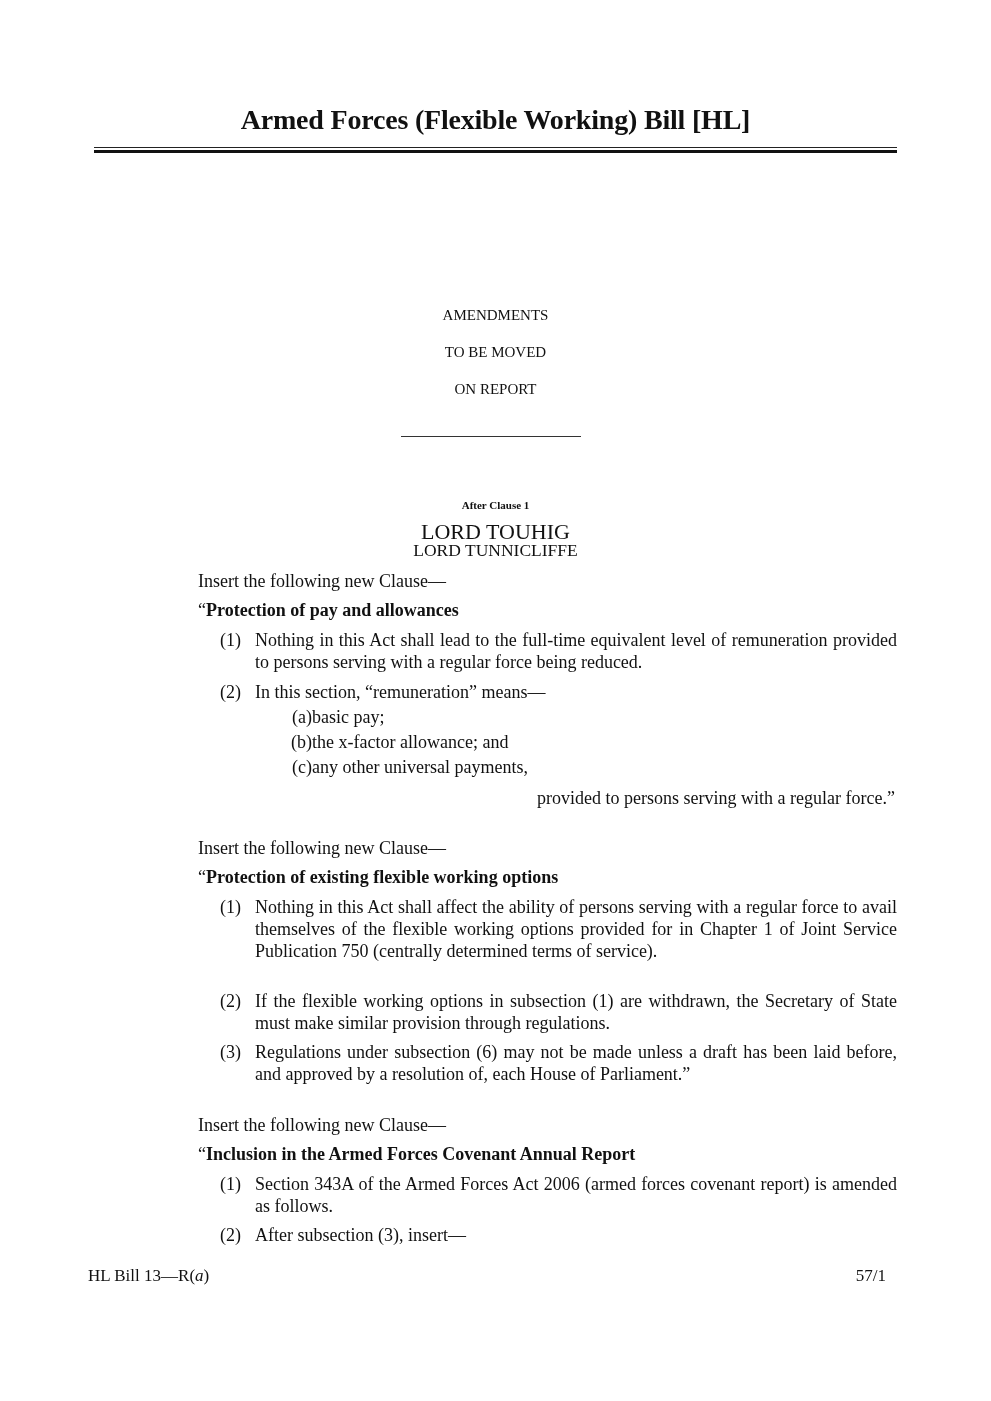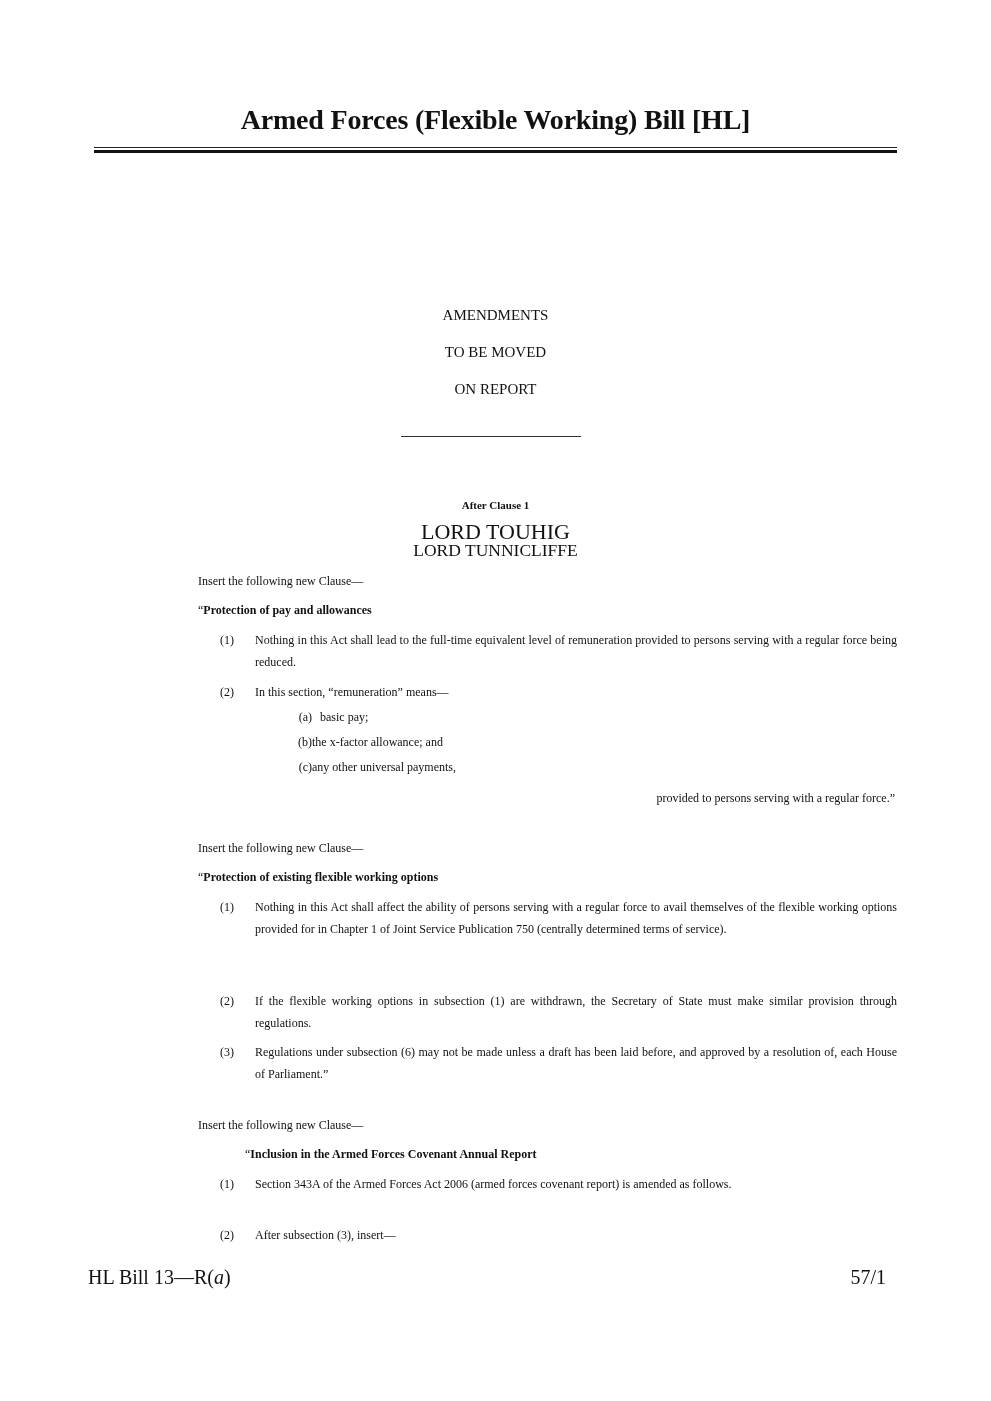--- a/index.html
+++ b/index.html
@@ -11,30 +11,30 @@
     .abs { position: absolute; }
     .title {
       left: 0; width: 991px; top: 104px; text-align: center;
       font-size: 28px; font-weight: bold; letter-spacing: -0.2px;
     }
     .rule-thin { left: 94px; width: 803px; top: 147px; height: 1px; background: #222; }
     .rule-thick { left: 94px; width: 803px; top: 150px; height: 3px; background: #111; }
     .center { left: 0; width: 991px; text-align: center; font-size: 15px; }
     .short-rule { left: 401px; width: 180px; top: 436px; height: 1px; background: #333; }
     .bold { font-weight: bold; }
-    .body-text { font-size: 12px; line-height: 22px; }
+    .body-text { font-size: 18px; line-height: 22px; }
     .para { left: 198px; width: 700px; }
     .sub { left: 220px; width: 677px; display: flex; }
     .sub .num { width: 35px; flex: none; }
     .sub .txt { flex: 1; text-align: justify; }
     .subsub { left: 276px; width: 620px; display: flex; }
     .subsub .num { width: 36px; flex: none; text-align: right; padding-right: 0; }
     .subsub .txt { flex: 1; padding-left: 0; }
     .tail { left: 255px; width: 640px; text-align: right; }
-    .footer { top: 1266px; font-size: 20px; }
+    .footer { top: 1266px; font-size: 17px; }
   </style>
 </head>
 <body>
 
 <div class="abs title">Armed Forces (Flexible Working) Bill [HL]</div>
 <div class="abs rule-thin"></div>
 <div class="abs rule-thick"></div>
 
 <div class="abs center" style="top:307px;">AMENDMENTS</div>
 <div class="abs center" style="top:344px;">TO BE MOVED</div>
@@ -53,21 +53,21 @@
 <div class="abs sub body-text" style="top:629px;">
   <span class="num">(1)</span>
   <span class="txt">Nothing in this Act shall lead to the full-time equivalent level of remuneration provided to persons serving with a regular force being reduced.</span>
 </div>
 <div class="abs sub body-text" style="top:681px;">
   <span class="num">(2)</span>
   <span class="txt">In this section, “remuneration” means—</span>
 </div>
 <div class="abs subsub body-text" style="top:706px;">
   <span class="num">(a)</span>
-  <span class="txt" style="padding-left:0;"><span style="display:inline-block;width:0;"></span><span style="padding-left:8px;">basic pay;</span></span>
+  <span class="txt" style="padding-left:0;"><span style="display:inline-block;width:0;"></span><span style="padding-left:0;">basic pay;</span></span>
 </div>
 <div class="abs subsub body-text" style="top:731px;">
   <span class="num">(b)</span>
   <span class="txt">the x-factor allowance; and</span>
 </div>
 <div class="abs subsub body-text" style="top:756px;">
   <span class="num">(c)</span>
   <span class="txt">any other universal payments,</span>
 </div>
 <div class="abs tail body-text" style="top:787px;">provided to persons serving with a regular force.”</div>
@@ -83,21 +83,21 @@
 <div class="abs sub body-text" style="top:990px;">
   <span class="num">(2)</span>
   <span class="txt">If the flexible working options in subsection (1) are withdrawn, the Secretary of State must make similar provision through regulations.</span>
 </div>
 <div class="abs sub body-text" style="top:1041px;">
   <span class="num">(3)</span>
   <span class="txt">Regulations under subsection (6) may not be made unless a draft has been laid before, and approved by a resolution of, each House of Parliament.”</span>
 </div>
 
 <div class="abs para body-text" style="top:1114px;">Insert the following new Clause—</div>
-<div class="abs para body-text bold" style="top:1143px;margin-left:47px;">
+<div class="abs para body-text bold" style="top:1143px;">
   <span style="font-weight:normal;">“</span><span>Inclusion in the Armed Forces Covenant Annual Report</span>
 </div>
 <div class="abs sub body-text" style="top:1173px;">
   <span class="num">(1)</span>
   <span class="txt">Section 343A of the Armed Forces Act 2006 (armed forces covenant report) is amended as follows.</span>
 </div>
 <div class="abs sub body-text" style="top:1224px;">
   <span class="num">(2)</span>
   <span class="txt">After subsection (3), insert—</span>
 </div>

